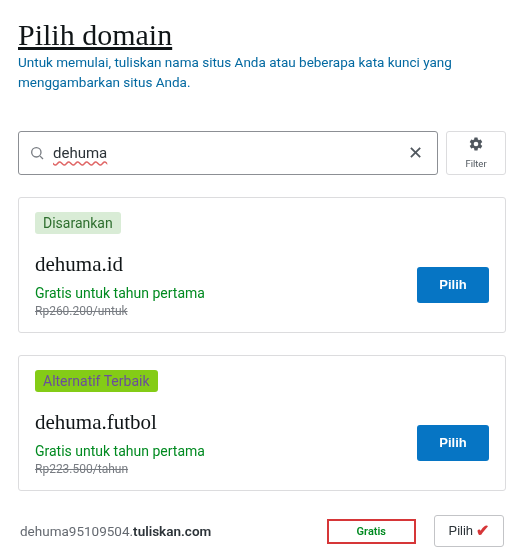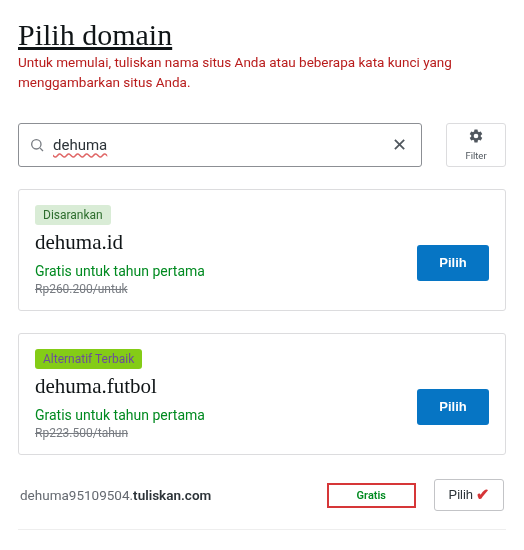--- a/index.html
+++ b/index.html
@@ -14,25 +14,25 @@
   h1 {
     font-family: Georgia, "Times New Roman", serif;
     font-weight: 400;
     font-size: 30px;
     margin: 0 0 0 0;
     color: #101517;
     text-decoration: underline;
   }
   .subtitle {
     font-size: 13.5px;
-    color: #b91c1c;
+    color: #0369a1;
     line-height: 1.5;
-    margin-bottom: 30px;
-  }
-  .search-row { display: flex; gap: 24px; }
+    margin-bottom: 38px;
+  }
+  .search-row { display: flex; gap: 8px; }
   .search-box {
     flex: 1;
     display: flex;
     align-items: center;
     border: 1px solid #8c8f94;
     border-radius: 3px;
     padding: 0 10px;
     height: 44px;
     background: #fff;
   }
@@ -75,24 +75,24 @@
   .filter-btn .gear { font-size: 16px; color: #50575e; }
   .card {
     border: 1px solid #dcdcde;
     border-radius: 3px;
     padding: 14px 16px 14px 16px;
     margin-top: 22px;
     position: relative;
   }
   .badge {
     display: inline-block;
-    font-size: 12px;
+    font-size: 14px;
     padding: 3px 8px;
     border-radius: 3px;
-    margin-bottom: 5px;
+    margin-bottom: 18px;
   }
   .badge-green { background: #d9ecd6; color: #2e6e2e; }
   .badge-purple { background: #84cc16; color: #6b4e9b; }
   .card-row { display: flex; align-items: center; justify-content: space-between; gap: 8px; }
   .domain {
     font-family: Georgia, "Times New Roman", serif;
     font-size: 21px;
     color: #101517;
   }
   .free-line { color: #008a20; font-size: 14px; margin-top: 8px; }

